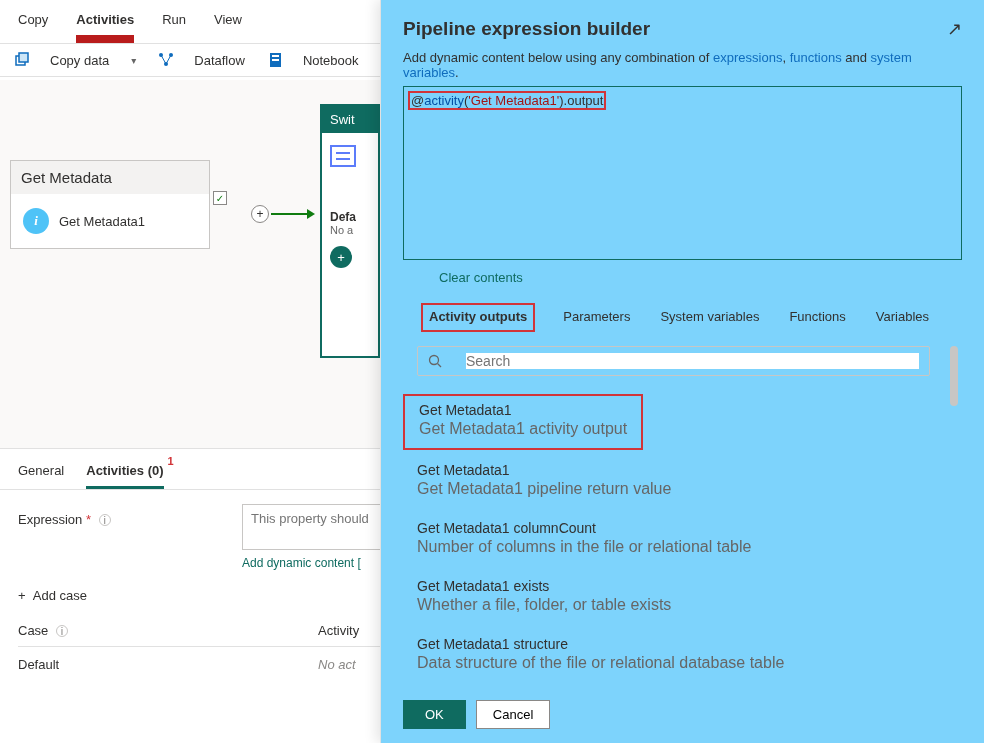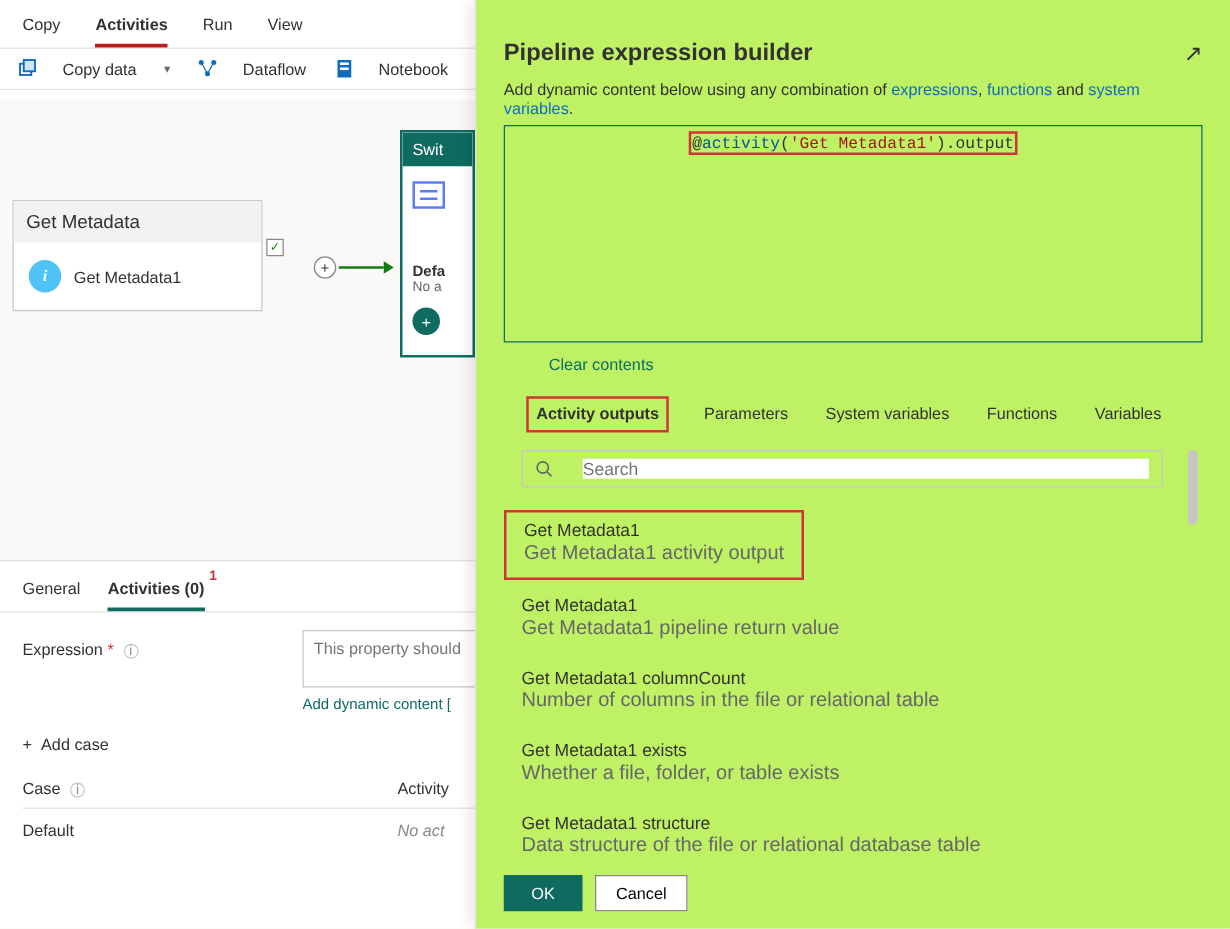--- a/index.html
+++ b/index.html
@@ -1,42 +1,42 @@
 <!DOCTYPE html>
 <html><head>
 <meta charset="utf-8">
 <style>
 * { box-sizing: border-box; margin: 0; padding: 0; }
 body { font-family: "Segoe UI", sans-serif; font-size: 13px; color: #323130; background: #fff; width: 984px; height: 743px; overflow: hidden; position: relative; }
 
 
 .top-tabs { display: flex; gap: 28px; padding: 6px 18px 0; border-bottom: 1px solid #e1e1e1; }
 .top-tab { padding: 6px 0 8px; cursor: pointer; }
-.top-tab.active { border-bottom: 3px solid #b91c1c; font-weight: 600; }
+.top-tab.active { border-bottom: 8px solid #b91c1c; font-weight: 600; }
 
 
 .toolbar { display: flex; gap: 22px; padding: 8px 14px; border-bottom: 1px solid #e1e1e1; align-items: center; }
 .tool-btn { display: flex; align-items: center; gap: 20px; cursor: pointer; }
 .caret-down { font-size: 10px; color: #666; margin-left: 2px; }
 
 
 .canvas-area { position: absolute; left: 0; top: 80px; right: 0; bottom: 0; background: #faf9f8; }
 
 
 .node-getmeta { position: absolute; left: 10px; top: 80px; width: 200px; border: 1px solid #c8c6c4; background: #fff; }
 .node-getmeta-header { background: #f3f2f1; padding: 8px 10px; font-size: 15px; }
 .node-getmeta-body { display: flex; align-items: center; gap: 10px; padding: 14px 12px; }
 .blue-circle { width: 26px; height: 26px; border-radius: 50%; background: #4fc3f7; color: #fff; display: flex; align-items: center; justify-content: center; font-weight: bold; font-family: Georgia, serif; font-style: italic; }
 .checkbox-sq { position: absolute; right: -18px; top: 30px; width: 14px; height: 14px; border: 1px solid #8a8886; background: #fff; display: flex; align-items: center; justify-content: center; font-size: 10px; color: #107c10; }
 .plus-circ { position: absolute; right: -60px; top: 44px; width: 18px; height: 18px; border: 1px solid #8a8886; border-radius: 50%; background: #fff; display: flex; align-items: center; justify-content: center; font-size: 12px; }
 .arrow-line { position: absolute; top: 52px; right: -98px; width: 36px; height: 2px; background: #107c10; }
 .arrow-head { position: absolute; top: 48px; right: -106px; width: 0; height: 0; border-top: 5px solid transparent; border-bottom: 5px solid transparent; border-left: 8px solid #107c10; }
 
 
-.node-switch { position: absolute; left: 320px; top: 24px; width: 60px; height: 182px; border: 2px solid #0f6b60; background: #fff; overflow: hidden; }
+.node-switch { position: absolute; left: 320px; top: 24px; width: 60px; height: 254px; border: 2px solid #0f6b60; background: #fff; overflow: hidden; }
 .node-switch-header { background: #0f6b60; color: #fff; padding: 6px 8px; font-size: 13px; }
 .node-switch-body { padding: 8px; }
 .switch-icon { width: 26px; height: 22px; border: 2px solid #5c7cfa; display: inline-block; position: relative; margin: 4px 0 10px; }
 .switch-icon::before, .switch-icon::after { content: ""; position: absolute; left: 4px; right: 4px; height: 2px; background: #5c7cfa; }
 .switch-icon::before { top: 5px; } .switch-icon::after { bottom: 5px; }
 .switch-default-label { font-size: 12px; font-weight: 600; margin-top: 30px; }
 .switch-noact { font-size: 11px; color: #666; }
 .green-plus-circ { width: 22px; height: 22px; border-radius: 50%; background: #0f6b60; color: #fff; display: flex; align-items: center; justify-content: center; margin-top: 10px; }
 
 
@@ -52,27 +52,27 @@
 .info-ic { color: #8a8886; font-size: 11px; border: 1px solid #c8c6c4; border-radius: 50%; width: 12px; height: 12px; display: inline-flex; align-items: center; justify-content: center; margin-left: 4px; }
 .expr-ta { width: 420px; height: 46px; border: 1px solid #c8c6c4; padding: 6px 8px; color: #8a8886; font-family: inherit; font-size: 13px; resize: none; }
 .add-dyn-link { color: #0f6b60; font-size: 12px; margin-left: 224px; display: block; margin-bottom: 18px; }
 .add-case { color: #323130; cursor: pointer; margin-bottom: 12px; }
 .case-table-head { display: flex; border-bottom: 1px solid #e1e1e1; padding: 8px 0; }
 .case-col-1 { width: 300px; }
 .case-table-row { display: flex; padding: 10px 0; }
 .case-noact { color: #8a8886; font-style: italic; }
 
 
-.builder { position: absolute; right: 0; top: 0; width: 604px; height: 743px; background: #bef264; border-left: 1px solid #e1e1e1; box-shadow: -4px 0 12px rgba(0,0,0,0.1); padding: 32px 22px; }
+.builder { position: absolute; right: 0; top: 0; width: 604px; height: 743px; background: #7dd3fc; border-left: 1px solid #e1e1e1; box-shadow: -4px 0 12px rgba(0,0,0,0.1); padding: 18px 22px; }
 .builder-head { display: flex; justify-content: space-between; align-items: center; margin-bottom: 10px; }
 .builder-title { font-size: 19px; font-weight: 600; }
 .expand-ic { font-size: 18px; cursor: pointer; }
 .builder-sub { font-size: 13px; margin-bottom: 6px; }
 .builder-sub a { color: #0f6cbd; text-decoration: none; }
-.editor-box { border: 1px solid #0f6b60; height: 174px; padding: 4px; font-family: Liberation Mono, monospace; font-size: 13px; overflow: auto; position: relative; text-align: center; }
+.editor-box { border: 1px solid #0f6b60; height: 174px; padding: 4px; font-family: Liberation Sans, sans-serif; font-size: 13px; overflow: auto; position: relative; }
 .editor-hl { border: 2px solid #d13438; display: inline-block; padding: 0 1px; }
 .tok-at { color: #323130; }
 .tok-fn { color: #0451a5; }
 .tok-str { color: #a31515; }
 .clear-link { color: #0f6b60; margin: 10px 0 18px 36px; display: inline-block; cursor: pointer; }
 
 .outer-tabs { display: flex; gap: 26px; padding: 0 18px; margin-bottom: 14px; }
 .outer-tab { padding: 6px 2px 8px; cursor: pointer; }
 .outer-tab.active { border-bottom: 3px solid #0f6b60; font-weight: 600; }
 .outer-tab.boxed { border: 2px solid #d13438; padding: 4px 6px 6px; }

